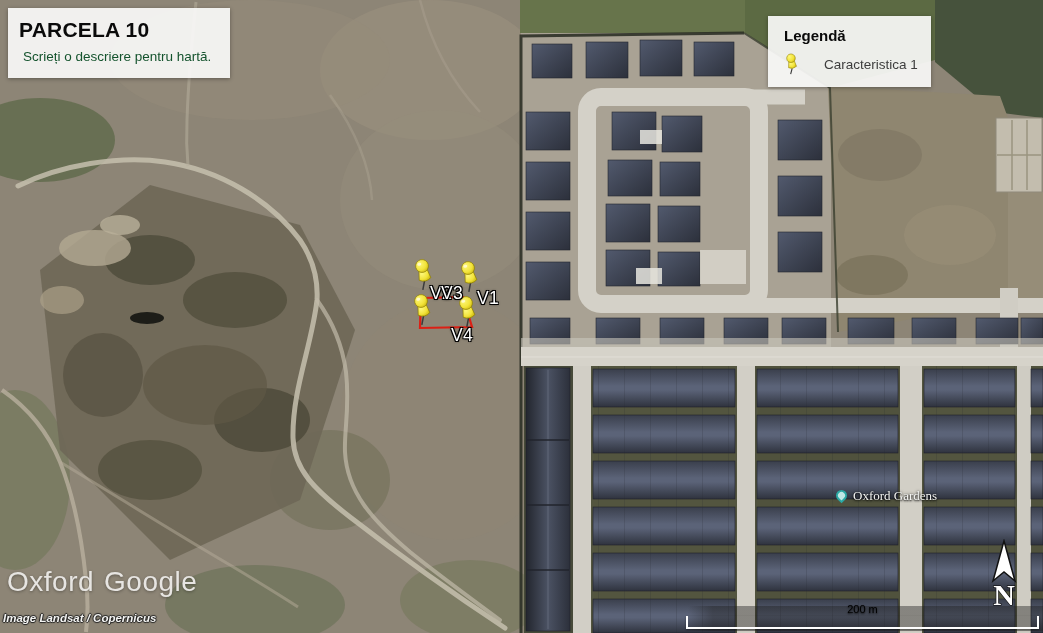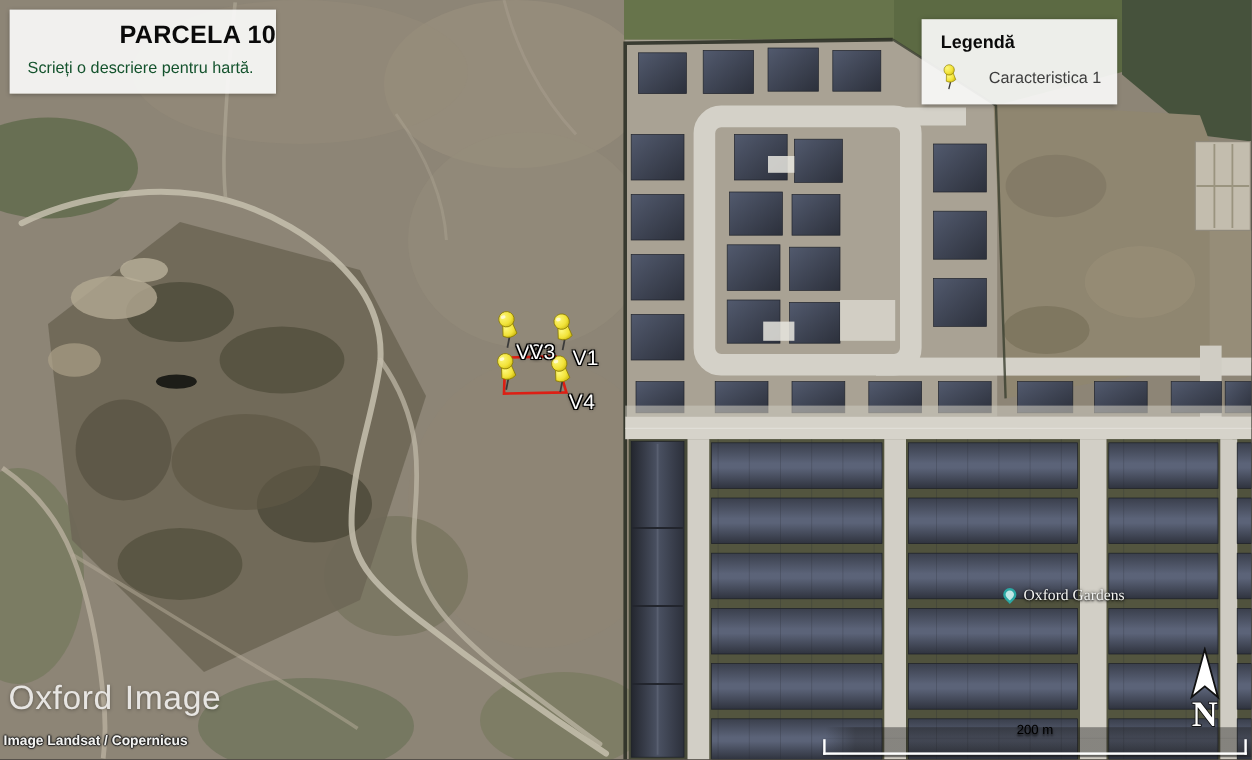--- a/index.html
+++ b/index.html
@@ -5,21 +5,21 @@
   html,body{margin:0;padding:0;background:#222;}
   .stage{position:relative;width:1043px;height:633px;overflow:hidden;
          font-family:"Liberation Sans","DejaVu Sans",sans-serif;background:#8d8576;}
   .stage svg{display:block;}
   .map-bg{position:absolute;left:0;top:0;z-index:0;}
 
   
   .panel{position:absolute;background:rgba(250,250,248,0.92);
          box-shadow:0 1px 4px rgba(0,0,0,0.35);color:#111;z-index:50;}
   .title-box{left:8px;top:8px;width:222px;height:70px;padding:10px 0 0 11px;box-sizing:border-box;}
-  .title-box h1{margin:0;font-size:21px;font-weight:bold;letter-spacing:0.2px;color:#0a0a0a;text-align:right;}
+  .title-box h1{margin:0;font-size:21px;font-weight:bold;letter-spacing:0.2px;color:#0a0a0a;}
   .title-box p{margin:7px 0 0 4px;font-size:13.5px;color:#14532d;}
   .legend-box{left:768px;top:16px;width:163px;height:71px;padding:11px 0 0 16px;box-sizing:border-box;}
   .legend-box h2{margin:0;font-size:15px;font-weight:bold;color:#0a0a0a;}
   .legend-row{display:flex;align-items:center;margin-top:8px;}
   .legend-row .lg-pin{width:16px;height:24px;flex:0 0 16px;transform:rotate(-10deg);}
   .legend-row span{margin-left:24px;font-size:13.5px;color:#3d3d3d;}
 
   
   .pin{position:absolute;width:24px;height:33px;z-index:22;transform:rotate(-13deg);}
   .pin-label{position:absolute;z-index:24;font-size:17.5px;color:#fff;letter-spacing:0.3px;
@@ -40,21 +40,21 @@
   .scale-label{text-align:center;font-size:11px;color:#000000;
     text-shadow:0 1px 2px rgba(0,0,0,0.8);margin-bottom:1px;}
   .scale-line{height:11px;border-left:2px solid #fff;border-right:2px solid #fff;
     border-bottom:2.5px solid #fff;box-shadow:0 1px 2px rgba(0,0,0,0.4);}
   .north{position:absolute;left:984px;top:539px;z-index:30;}
   .logo{position:absolute;left:7px;top:566px;z-index:30;font-size:28px;color:#e7e5e2;
     text-shadow:0 1px 3px rgba(0,0,0,0.35);}
   .logo .g1{font-weight:500;letter-spacing:0.5px;}
   .logo .g2{font-weight:300;margin-left:10px;letter-spacing:0.5px;}
   .attribution{position:absolute;left:3px;top:612px;z-index:30;font-size:11.5px;font-weight:bold;
-    color:#f4f4f2;text-shadow:-1px 0 1px #222,1px 0 1px #222,0 -1px 1px #222,0 1px 1px #222;}
+    color:#f4f4f2;text-shadow:-1px 0 1px #222,1px 0 1px #222,0 -1px 1px #222,0 1px 1px #222;font-style:italic;}
 </style>
 </head>
 <body>
 
 <div class="stage">
 
   <svg class="map-bg" width="1043" height="633" viewBox="0 0 1043 633" preserveAspectRatio="none">
     <defs>
       <linearGradient id="roofH" x1="0" y1="0" x2="0" y2="1">
         <stop offset="0" stop-color="#3a3f4c"></stop>
@@ -245,21 +245,21 @@
   <svg class="pin" style="left:456px;top:295px;" viewBox="0 0 26 36">
     <path d="M12,25 L8,34" stroke="#3a3a3a" stroke-width="1.6"></path>
     <path d="M8.5,13 L6.5,23 Q13,27.5 19.5,23 L17.5,13 Z" fill="url(#pinGrad)" stroke="#8a7a00" stroke-width="0.7"></path>
     <circle cx="13" cy="8.5" r="7" fill="url(#pinGrad)" stroke="#8a7a00" stroke-width="0.7"></circle>
     <ellipse cx="10.5" cy="6" rx="2.2" ry="1.6" fill="#fffbe0" opacity="0.8"></ellipse>
   </svg>
 
   <div class="pin-label" style="left:477px;top:260px;margin-top:28px;">V1</div>
   <div class="pin-label" style="left:430px;top:283px;">V2</div>
   <div class="pin-label" style="left:405px;top:283px;margin-left:36px;">V3</div>
-  <div class="pin-label" style="left:474px;top:325px;">V4</div>
+  <div class="pin-label" style="left:451px;top:325px;">V4</div>
 
   <div class="place">
     <div class="place-dot"></div>
     <span>Oxford Gardens</span>
   </div>
 
   <div class="panel title-box">
     <h1>PARCELA 10</h1>
     <p>Scrieți o descriere pentru hartă.</p>
   </div>
@@ -284,17 +284,17 @@
   </div>
 
   <div class="north">
     <svg width="40" height="70" viewBox="0 0 40 70">
       <polygon points="20,2 31,42 20,33 9,42" fill="#ffffff" stroke="#111111" stroke-width="1.5"></polygon>
       <text x="20" y="66" text-anchor="middle" font-family="Liberation Serif, DejaVu Serif, serif" font-size="30" font-weight="bold" fill="#ffffff" stroke="#000000" stroke-width="1.2" paint-order="stroke">N</text>
     </svg>
   </div>
 
   <div class="logo">
-    <span class="g1">Oxford</span><span class="g2">Image</span>
+    <span class="g1">Oxford</span><span class="g2">Google</span>
   </div>
   <div class="attribution">Image Landsat / Copernicus</div>
 
 </div>
 
 </body></html>

